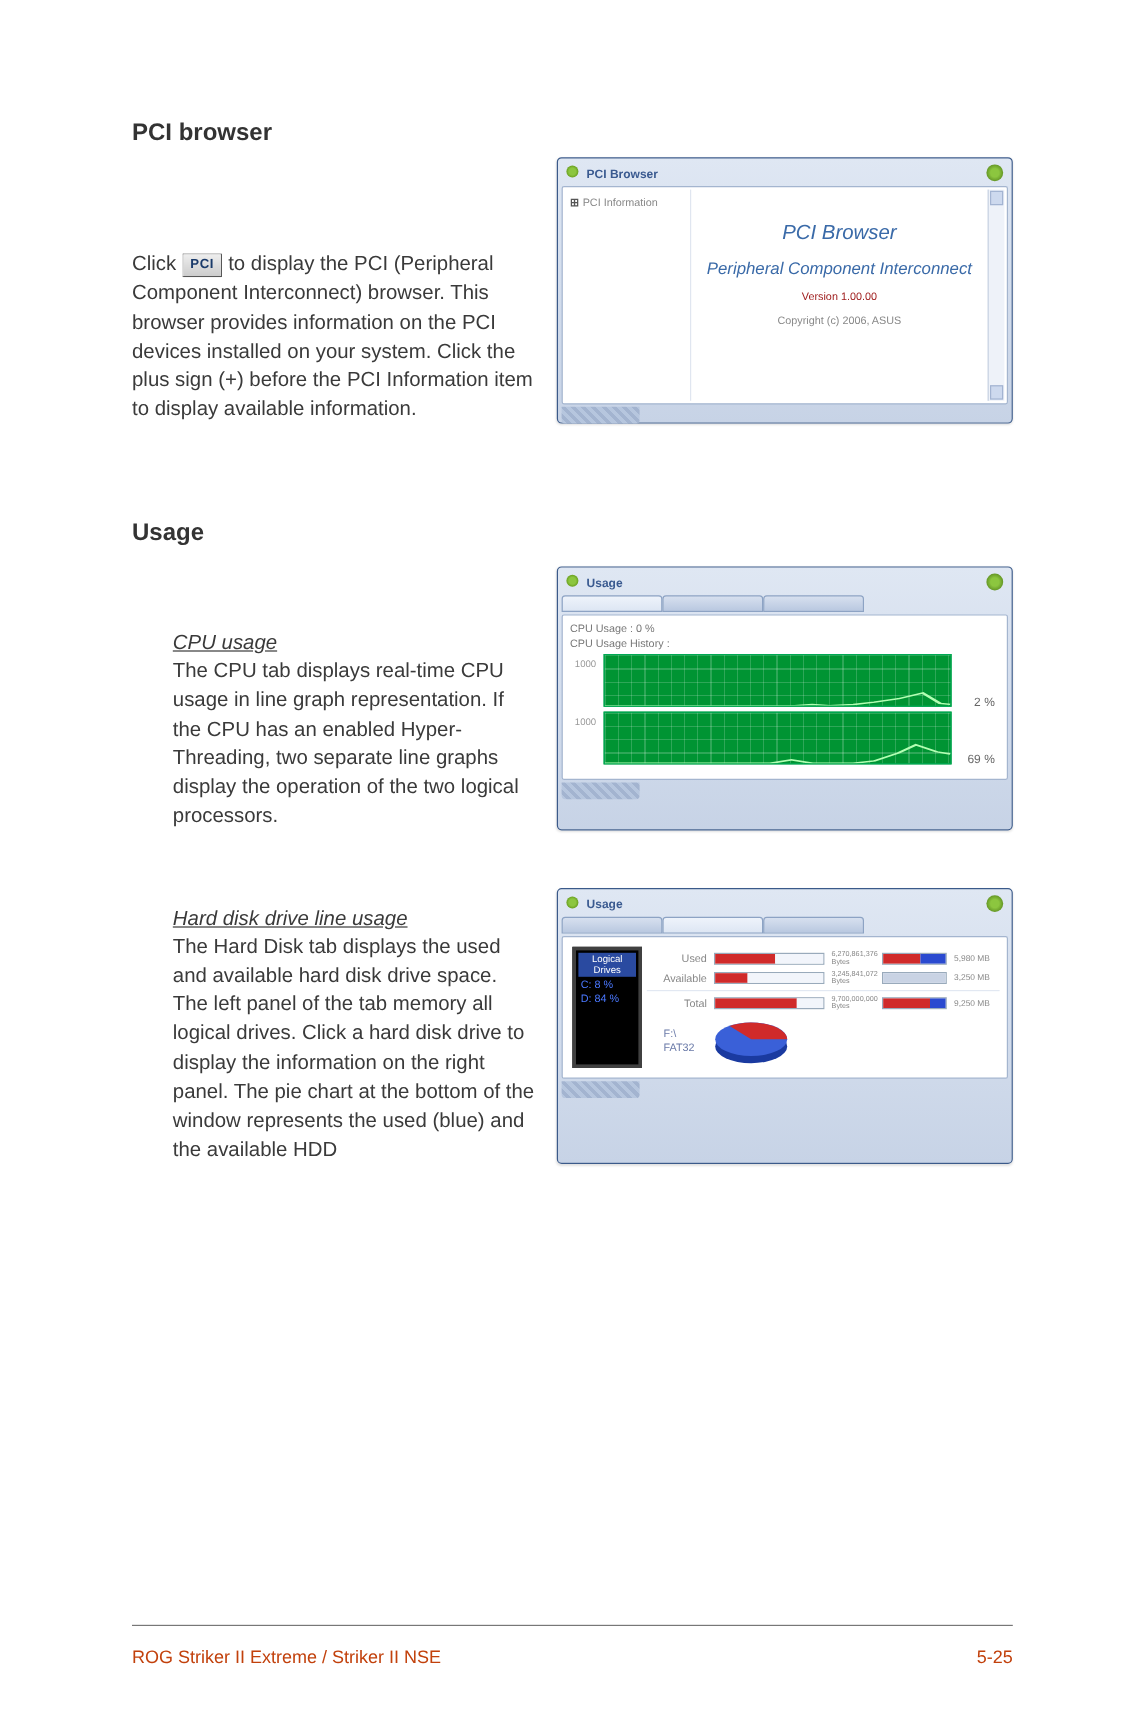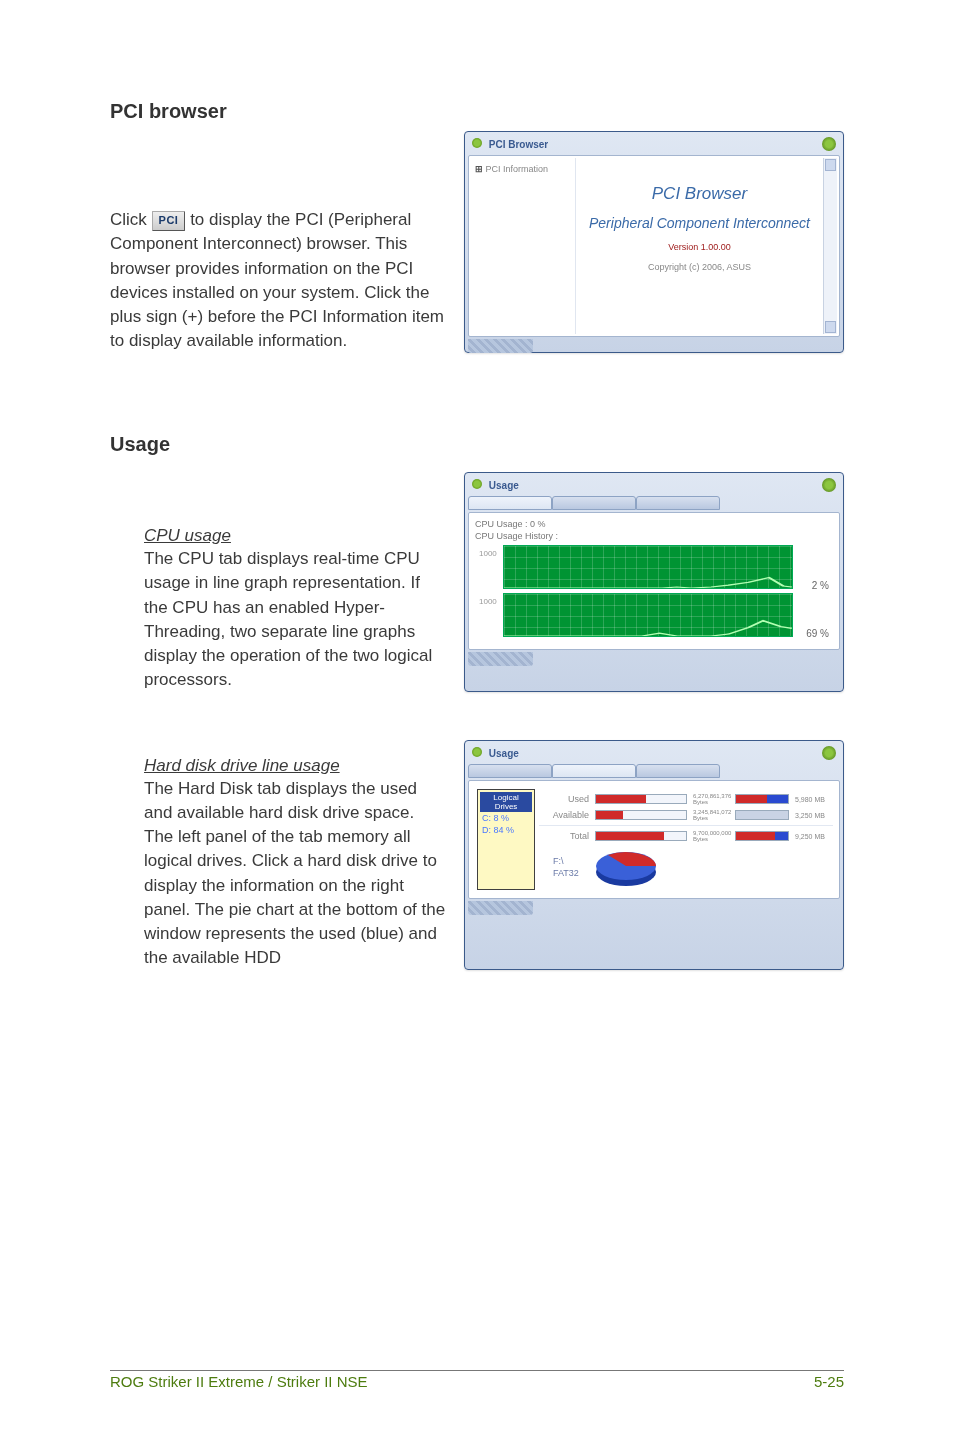--- a/index.html
+++ b/index.html
@@ -173,22 +173,22 @@
       color: #666;
       padding-bottom: 2px;
     }
     .graphs-area { padding: 2px 4px; }
     .left-tick { width: 18px; font-size: 8px; color: #999; display:flex; flex-direction:row; justify-content:space-between; height:44px; text-align:right; padding-right:2px;}
 
     
     .hdd-cols { display: flex; gap: 6px; }
     .hdd-left {
       width: 74px;
-      border: 1px solid #404040;
-      background: #fef9c3;
+      border: 3px solid #404040;
+      background: #000000;
       padding: 2px;
       font-size: 9px;
     }
     .hdd-left .hdr {
       background: #2a4aa0; color:#fff; text-align:center; font-size:8px; padding:1px;
       filter: blur(0.3px);
     }
     .hdd-left .drv { color:#4a78ff; padding: 1px 2px; filter: blur(0.3px); }
     .hdd-right {
       flex: 1;
@@ -217,25 +217,25 @@
     .pie-legend { font-size:9px; color:#6a7aa8; line-height:1.3; }
     .pie {
       width: 70px; height: 44px; position: relative;
     }
     .pie svg { width:100%; height:100%; }
     .footer {
       position: absolute;
       bottom: 48px;
       left: 110px; right: 110px;
       border-top: 1px solid #777;
-      padding-top: 2px;
+      padding-top: 18px;
       display: flex;
       justify-content: space-between;
       font-size: 15px;
-      color: #4d7c0f;
+      color: #c2410c;
     }
   </style>
 </head>
 <body>
 
 <section class="section">
   <h2>PCI browser</h2>
   <div class="two-col">
     <div class="left-col body-text">
       <span>Click </span>

